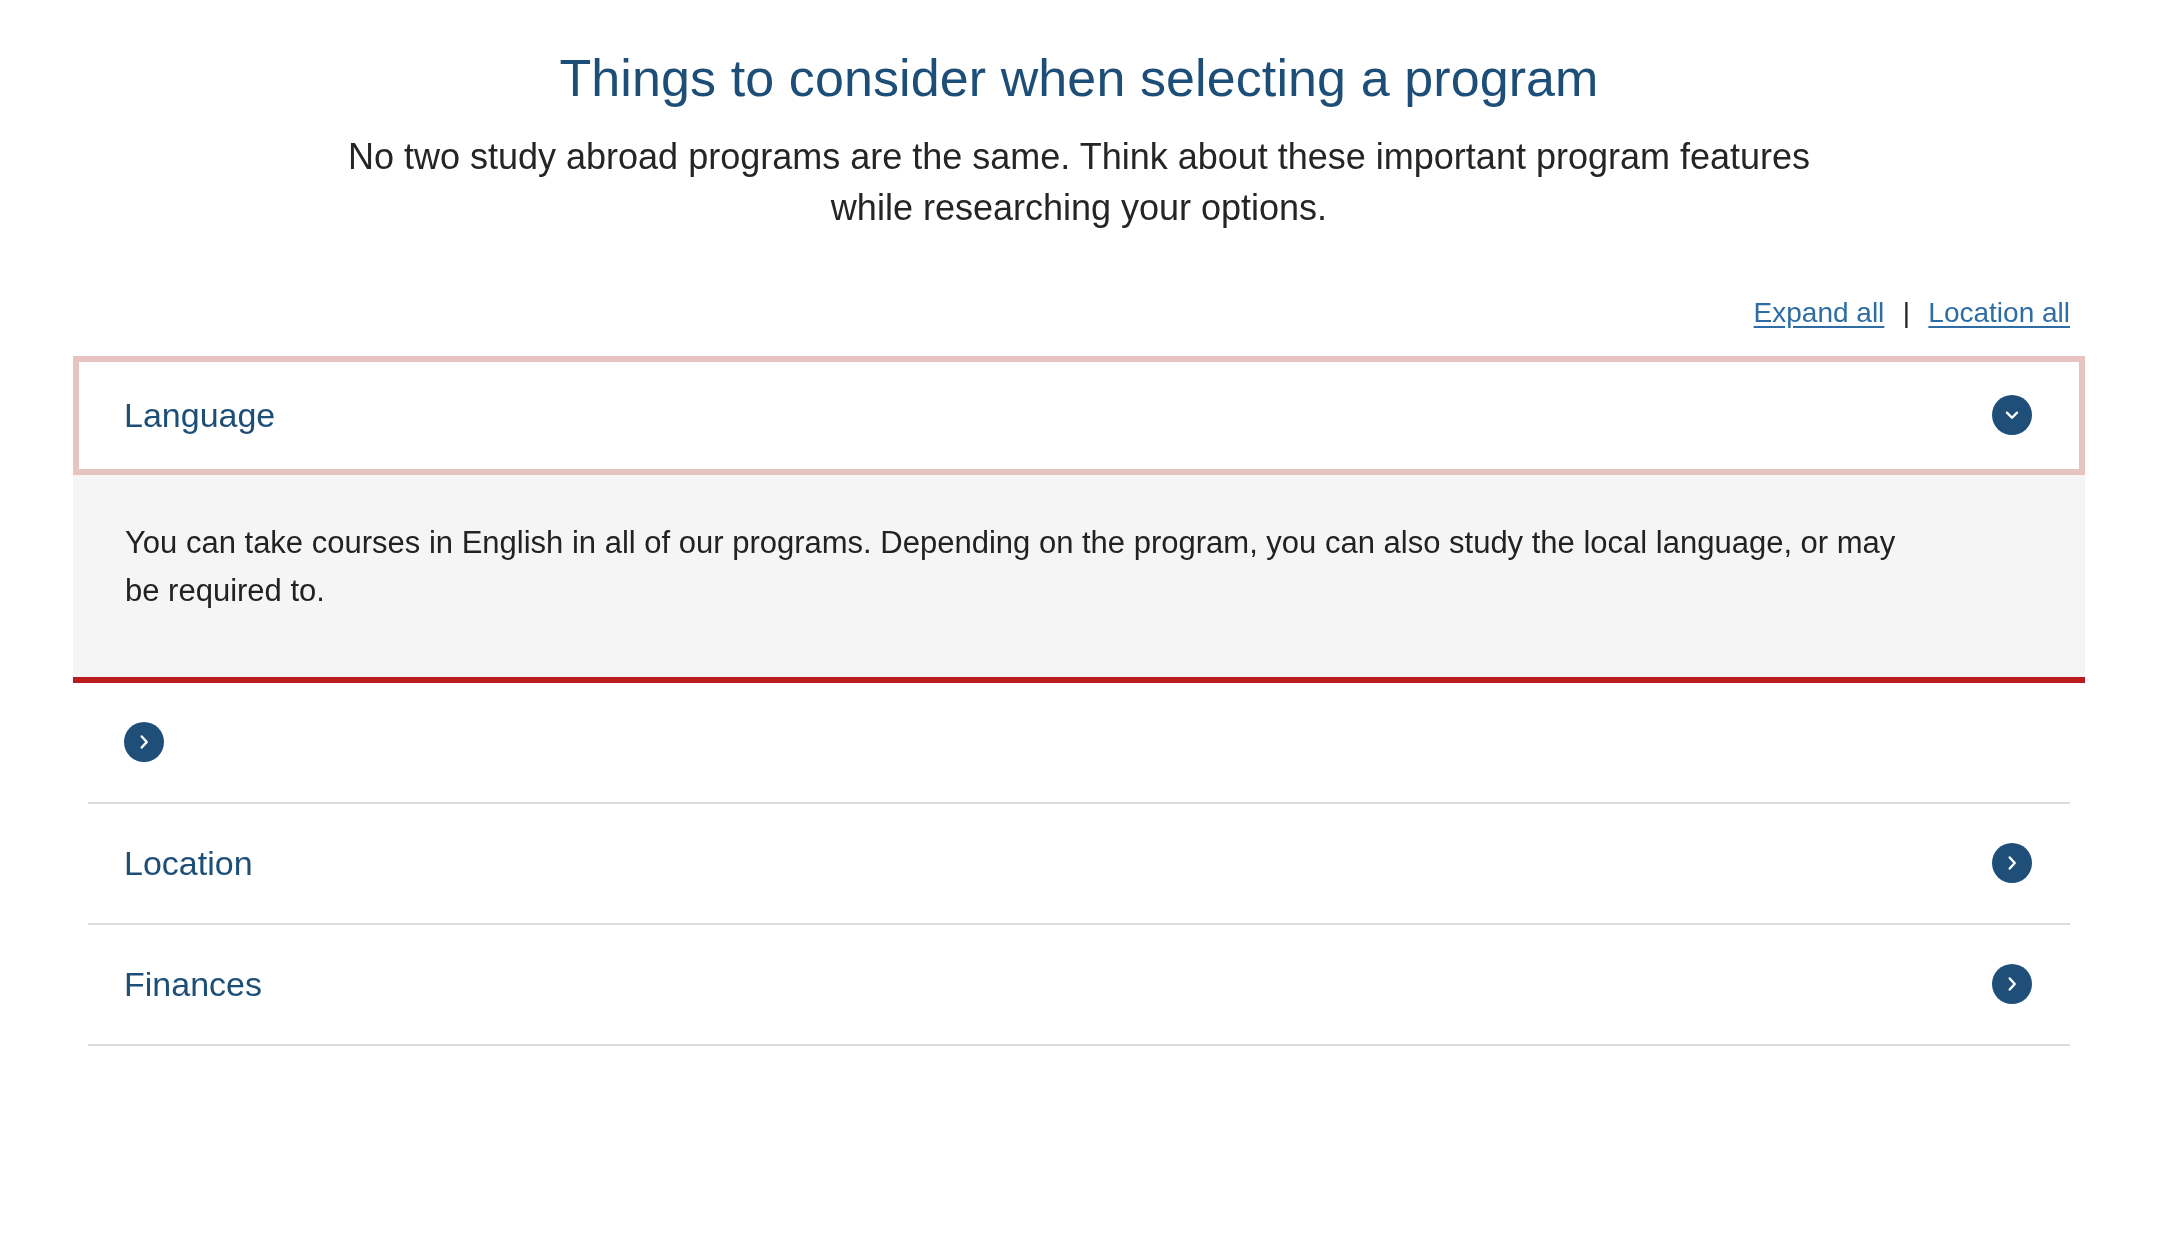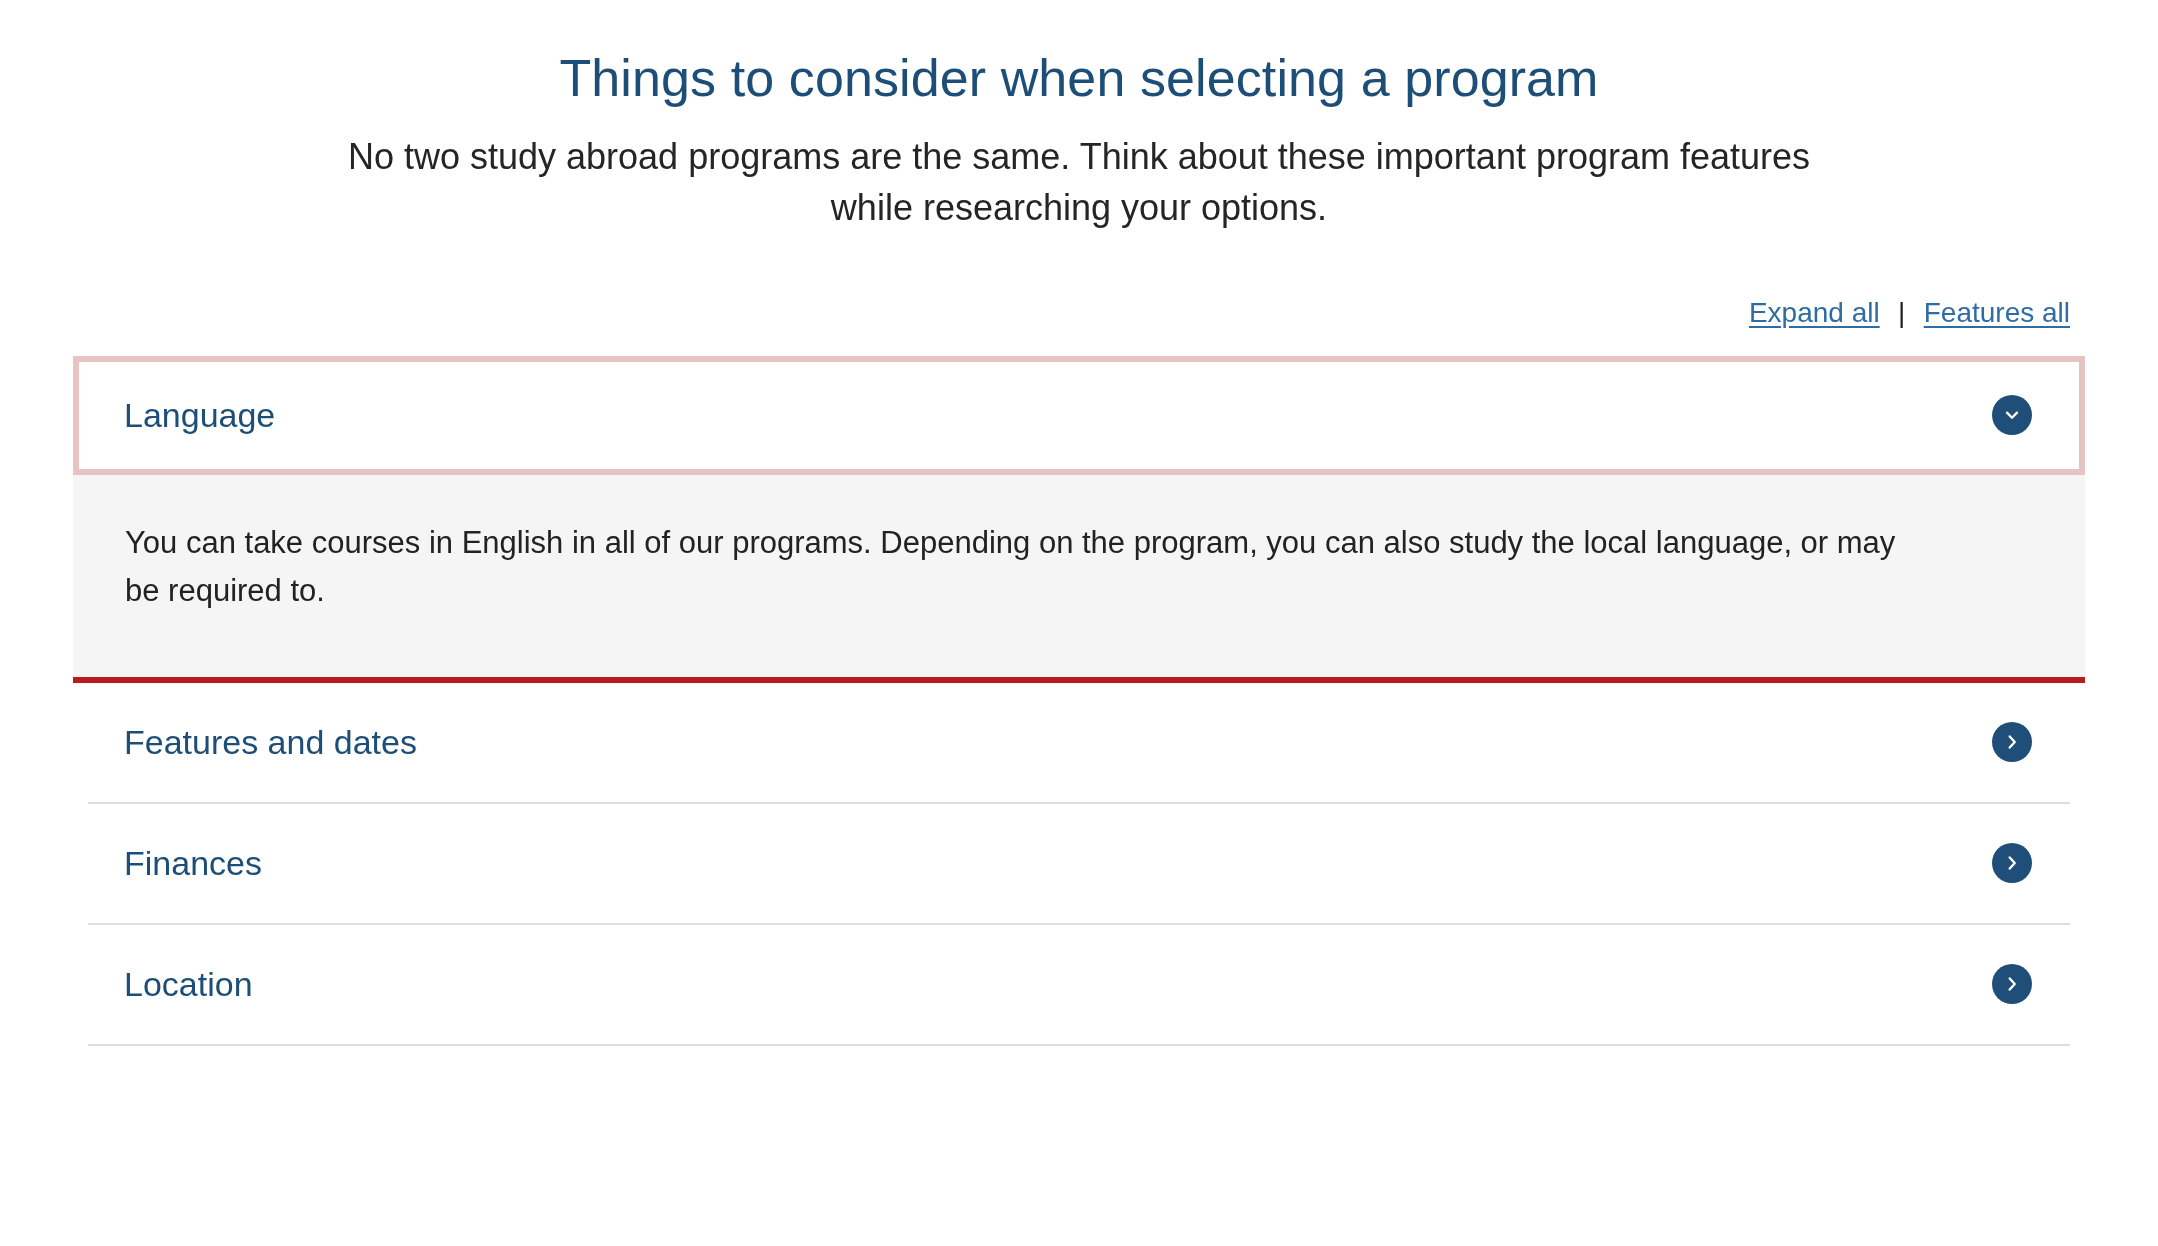--- a/index.html
+++ b/index.html
@@ -142,42 +142,53 @@
 <body>
 
 <div class="page">
 
   <div class="header">
     <h1 class="page-title">Things to consider when selecting a program</h1>
     <p class="page-subtitle">No two study abroad programs are the same. Think about these important program features while researching your options.</p>
   </div>
 
   <div class="accordion-controls">
-    <a class="control-link">Expand all</a><span class="control-sep">|</span><a class="control-link">Features all</a>
+    <a class="control-link">Expand all</a><span class="control-sep">|</span><a class="control-link">Location all</a>
   </div>
 
   <div class="accordion">
 
     <div class="acc-item">
       <div class="acc-header highlighted">
         <span class="acc-title">Language</span>
         <span class="acc-icon">
           <svg width="22" height="22" viewBox="0 0 24 24" aria-hidden="true">
             <path d="M6.5 9.5 L12 15 L17.5 9.5" fill="none" stroke="#ffffff" stroke-width="2.6" stroke-linecap="round" stroke-linejoin="round"></path>
           </svg>
         </span>
       </div>
       <div class="acc-panel">
         <p>You can take courses in English in all of our programs. Depending on the program, you can also study the local language, or may be required to.</p>
       </div>
     </div>
 
     <div class="acc-item">
       <div class="acc-header">
-        <span class="acc-title">Features and dates</span>
+        <span class="acc-icon">
+          <svg width="22" height="22" viewBox="0 0 24 24" aria-hidden="true">
+            <path d="M9.5 6 L15 12 L9.5 18" fill="none" stroke="#ffffff" stroke-width="2.6" stroke-linecap="round" stroke-linejoin="round"></path>
+          </svg>
+        </span>
+      </div>
+      <div class="acc-divider"></div>
+    </div>
+
+    <div class="acc-item">
+      <div class="acc-header">
+        <span class="acc-title">Location</span>
         <span class="acc-icon">
           <svg width="22" height="22" viewBox="0 0 24 24" aria-hidden="true">
             <path d="M9.5 6 L15 12 L9.5 18" fill="none" stroke="#ffffff" stroke-width="2.6" stroke-linecap="round" stroke-linejoin="round"></path>
           </svg>
         </span>
       </div>
       <div class="acc-divider"></div>
     </div>
 
     <div class="acc-item">
@@ -185,26 +196,14 @@
         <span class="acc-title">Finances</span>
         <span class="acc-icon">
           <svg width="22" height="22" viewBox="0 0 24 24" aria-hidden="true">
             <path d="M9.5 6 L15 12 L9.5 18" fill="none" stroke="#ffffff" stroke-width="2.6" stroke-linecap="round" stroke-linejoin="round"></path>
           </svg>
         </span>
       </div>
       <div class="acc-divider"></div>
     </div>
 
-    <div class="acc-item">
-      <div class="acc-header">
-        <span class="acc-title">Location</span>
-        <span class="acc-icon">
-          <svg width="22" height="22" viewBox="0 0 24 24" aria-hidden="true">
-            <path d="M9.5 6 L15 12 L9.5 18" fill="none" stroke="#ffffff" stroke-width="2.6" stroke-linecap="round" stroke-linejoin="round"></path>
-          </svg>
-        </span>
-      </div>
-      <div class="acc-divider"></div>
-    </div>
-
   </div>
 </div>
 
 </body></html>

